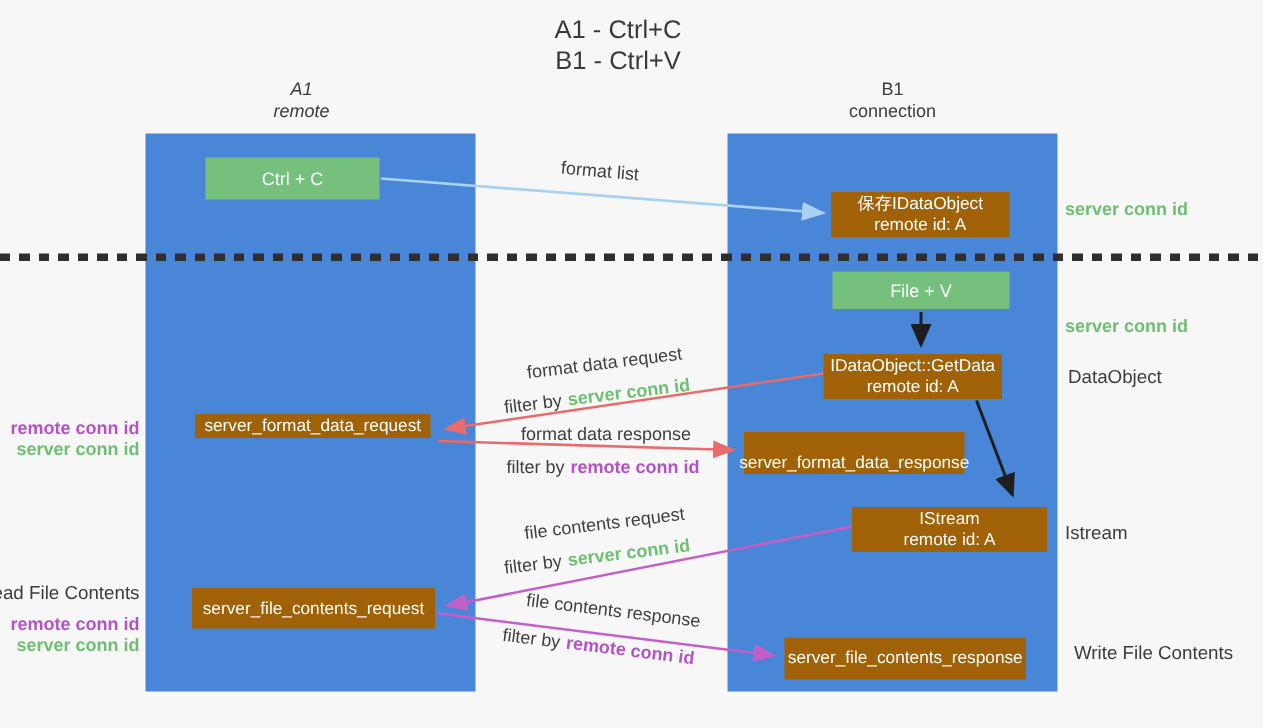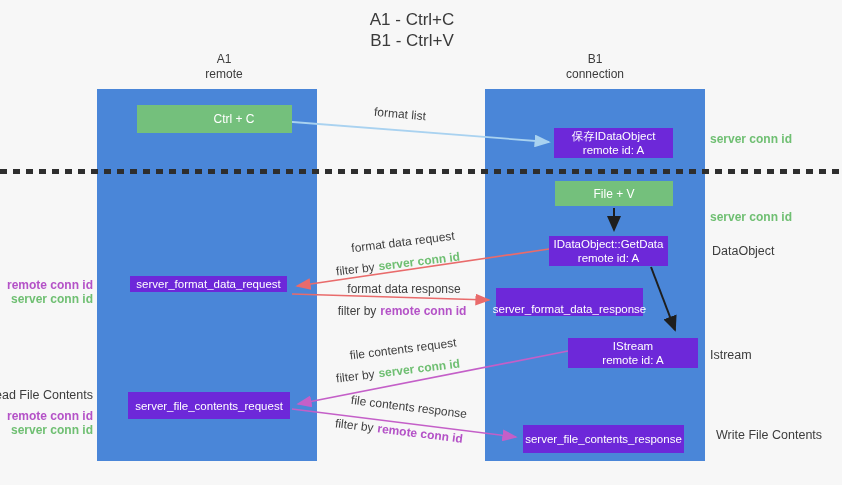--- a/index.html
+++ b/index.html
@@ -24,21 +24,21 @@
     position:absolute; left:0; top:169px; width:842px; height:5px;
     background:repeating-linear-gradient(to right,#2e2e2e 0 7px, transparent 7px 13px);
     z-index:3;
   }
   .arrow-layer { position:absolute; left:0; top:0; width:842px; height:485px; z-index:4; pointer-events:none; }
   .node {
     position:absolute; z-index:5;
     display:flex; flex-direction:column; align-items:center; justify-content:center;
     color:#ffffff; text-align:center; font-size:11.5px; line-height:14px;
   }
-  .node.orange { background:#6d28d9; }
+  .node.orange { background:#a16207; }
   .node.green  { background:#74c07c; font-size:12px; }
   .flow-label {
     position:absolute; z-index:6; white-space:nowrap;
     font-size:12px; color:#3f3f3f;
   }
   .side-label { position:absolute; z-index:6; white-space:nowrap; font-size:12.5px; color:#3c3c3c; }
   .side-left { right:749px; text-align:right; }
   .green-id  { color:#6fbf72; font-weight:bold; font-size:12px; }
   .purple-id { color:#b452c7; font-weight:bold; font-size:12px; }
   .filter-word { margin-right:4px; }
@@ -46,21 +46,21 @@
 </head>
 <body>
 
 <div class="canvas">
 
   <div class="title">
     <div>A1 - Ctrl+C</div>
     <div>B1 - Ctrl+V</div>
   </div>
 
-  <div class="col-header" style="left:224px;">
+  <div class="col-header" style="left:201px;font-style:italic;">
     <div>A1</div>
     <div>remote</div>
   </div>
   <div class="col-header" style="left:595px;">
     <div>B1</div>
     <div>connection</div>
   </div>
 
   <div class="col col-a1"></div>
   <div class="col col-b1"></div>
@@ -84,21 +84,21 @@
     </defs>
     <line x1="254" y1="119" x2="549" y2="142" stroke="#a9d2f0" stroke-width="1.8" marker-end="url(#ah-blue)"></line>
     <line x1="614" y1="208" x2="614" y2="230" stroke="#1e1e1e" stroke-width="2" marker-end="url(#ah-black)"></line>
     <line x1="549" y1="249" x2="297" y2="286" stroke="#e96b6b" stroke-width="1.7" marker-end="url(#ah-red)"></line>
     <line x1="292" y1="294" x2="489" y2="300" stroke="#e96b6b" stroke-width="1.7" marker-end="url(#ah-red)"></line>
     <line x1="651" y1="267" x2="675" y2="330" stroke="#1e1e1e" stroke-width="2" marker-end="url(#ah-black)"></line>
     <line x1="568" y1="351" x2="298" y2="404" stroke="#c45fc8" stroke-width="1.7" marker-end="url(#ah-magenta)"></line>
     <line x1="292" y1="409" x2="516" y2="437" stroke="#c45fc8" stroke-width="1.7" marker-end="url(#ah-magenta)"></line>
   </svg>
 
-  <div class="node green" style="left:137px; top:105px; width:116px; height:28px;padding-left:39px;">
+  <div class="node green" style="left:137px; top:105px; width:116px; height:28px;">
     <div>Ctrl + C</div>
   </div>
 
   <div class="node orange" style="left:554px; top:128px; width:119px; height:30px;">
     <div>保存IDataObject</div>
     <div>remote id: A</div>
   </div>
 
   <div class="node green" style="left:555px; top:181px; width:118px; height:25px;">
     <div>File + V</div>

